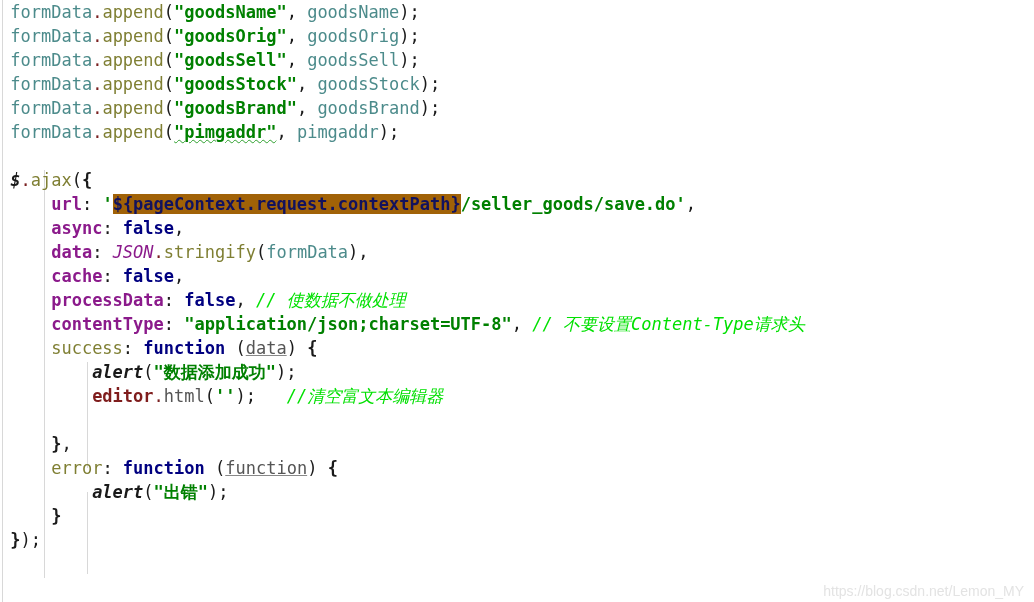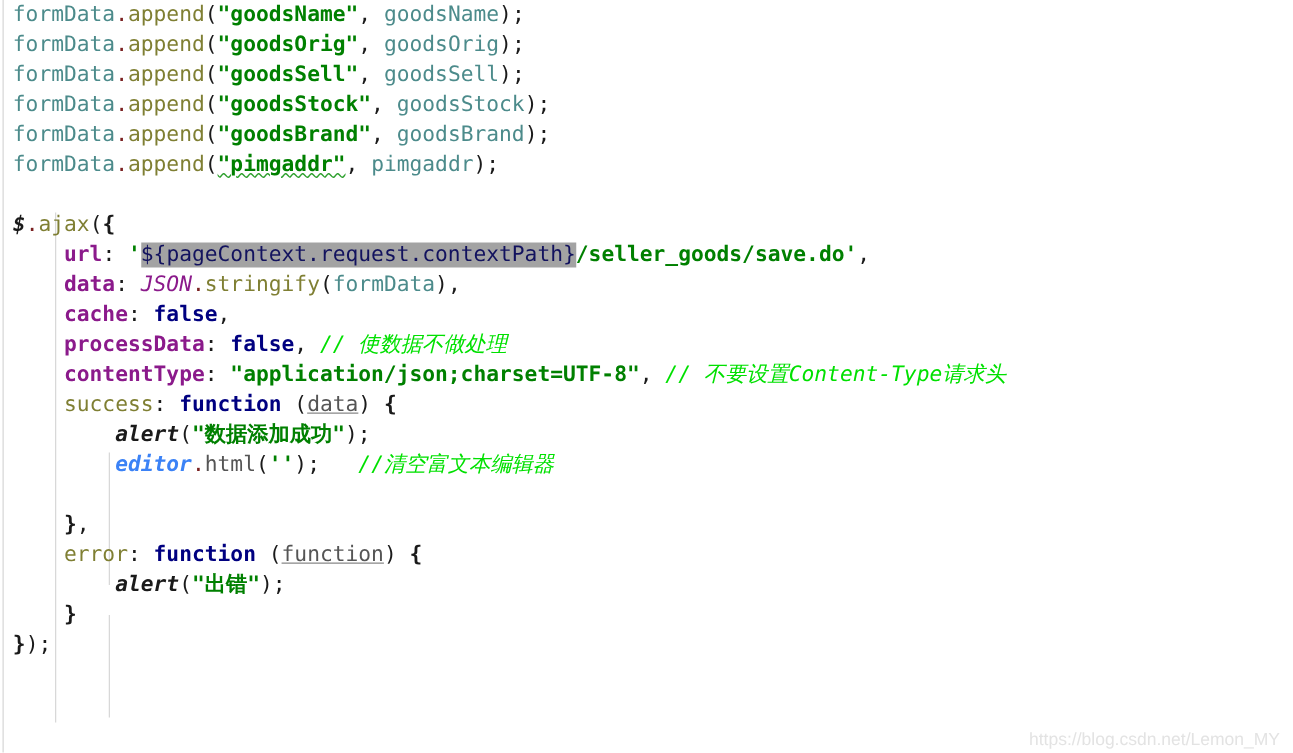--- a/index.html
+++ b/index.html
@@ -50,31 +50,32 @@
   .t-obj      { color: #4c8b8b; margin-top: 33px; }              
   .t-dot      { color: #7a2020; }              
   .t-fn       { color: #7f7f33; text-align: right; }              
   .t-str      { color: #008000; font-weight: bold; }
   .t-punc     { color: #1a1a1a; }
   .t-paren    { color: #1a1a1a; }
   .t-key      { color: #8b1a8b; font-weight: bold; }   
   .t-kw       { color: #000080; font-weight: bold; }   
   .t-cls      { color: #8b1a8b; font-style: italic; }  
   .t-var      { color: #1a1a1a; font-style: italic; font-weight: bold; } 
-  .t-ed       { color: #3b82f6; font-style: italic; font-weight: bold; }  
+  .t-ed       { color: #7f1d1d; font-weight: bold; }  
   .t-plain    { color: #555555; }
   .t-cmt      { color: #00e000; font-style: italic; }
   .t-blkcmt   { color: #8a8a8a; font-style: italic; }
   .t-param    { color: #555555; text-decoration: underline; text-decoration-color: #888; }
   .t-brace    { color: #1a1a1a; font-weight: bold; }
 
   
   .el-hl {
-    background: #a3a3a3;
+    background: #a16207;
     color: #12125e;
+    font-weight: bold;
   }
 
   .squig {
     text-decoration: underline;
     text-decoration-style: wavy;
     text-decoration-color: #2ea02e;
     text-decoration-thickness: 1px;
   }
 
   #watermark {
@@ -112,20 +113,21 @@
 
     <div class="line"><span class="t-plain"> </span><span class="t-obj">formData</span><span class="t-dot">.</span><span class="t-fn">append</span><span class="t-paren">(</span><span class="t-str squig">"pimgaddr"</span><span class="t-punc">, </span><span class="t-obj">pimgaddr</span><span class="t-paren">)</span><span class="t-punc">;</span></div>
 
     <div class="line">&nbsp;</div>
 
     <div class="line"><span class="t-plain"> </span><span class="t-var">$</span><span class="t-dot">.</span><span class="t-fn">ajax</span><span class="t-paren">(</span><span class="t-brace">{</span></div>
 
     <div class="line"><span class="t-plain">     </span><span class="t-key">url</span><span class="t-punc">: </span><span class="t-str">'</span><span class="el-hl">${pageContext.request.contextPath}</span><span class="t-str">/seller_goods/save.do'</span><span class="t-punc">,</span></div>
 
 
+    <div class="line"><span class="t-plain">     </span><span class="t-key">async</span><span class="t-punc">: </span><span class="t-kw">false</span><span class="t-punc">,</span></div>
 
     <div class="line"><span class="t-plain">     </span><span class="t-key">data</span><span class="t-punc">: </span><span class="t-cls">JSON</span><span class="t-dot">.</span><span class="t-fn">stringify</span><span class="t-paren">(</span><span class="t-obj">formData</span><span class="t-paren">)</span><span class="t-punc">,</span></div>
 
     <div class="line"><span class="t-plain">     </span><span class="t-key">cache</span><span class="t-punc">: </span><span class="t-kw">false</span><span class="t-punc">,</span></div>
 
     <div class="line"><span class="t-plain">     </span><span class="t-key">processData</span><span class="t-punc">: </span><span class="t-kw">false</span><span class="t-punc">, </span><span class="t-cmt">// 使数据不做处理</span></div>
 
     <div class="line"><span class="t-plain">     </span><span class="t-key">contentType</span><span class="t-punc">: </span><span class="t-str">"application/json;charset=UTF-8"</span><span class="t-punc">, </span><span class="t-cmt">// 不要设置Content-Type请求头</span></div>
 
     <div class="line"><span class="t-plain">     </span><span class="t-fn">success</span><span class="t-punc">: </span><span class="t-kw">function</span><span class="t-punc"> </span><span class="t-paren">(</span><span class="t-param">data</span><span class="t-paren">)</span><span class="t-punc"> </span><span class="t-brace">{</span></div>

